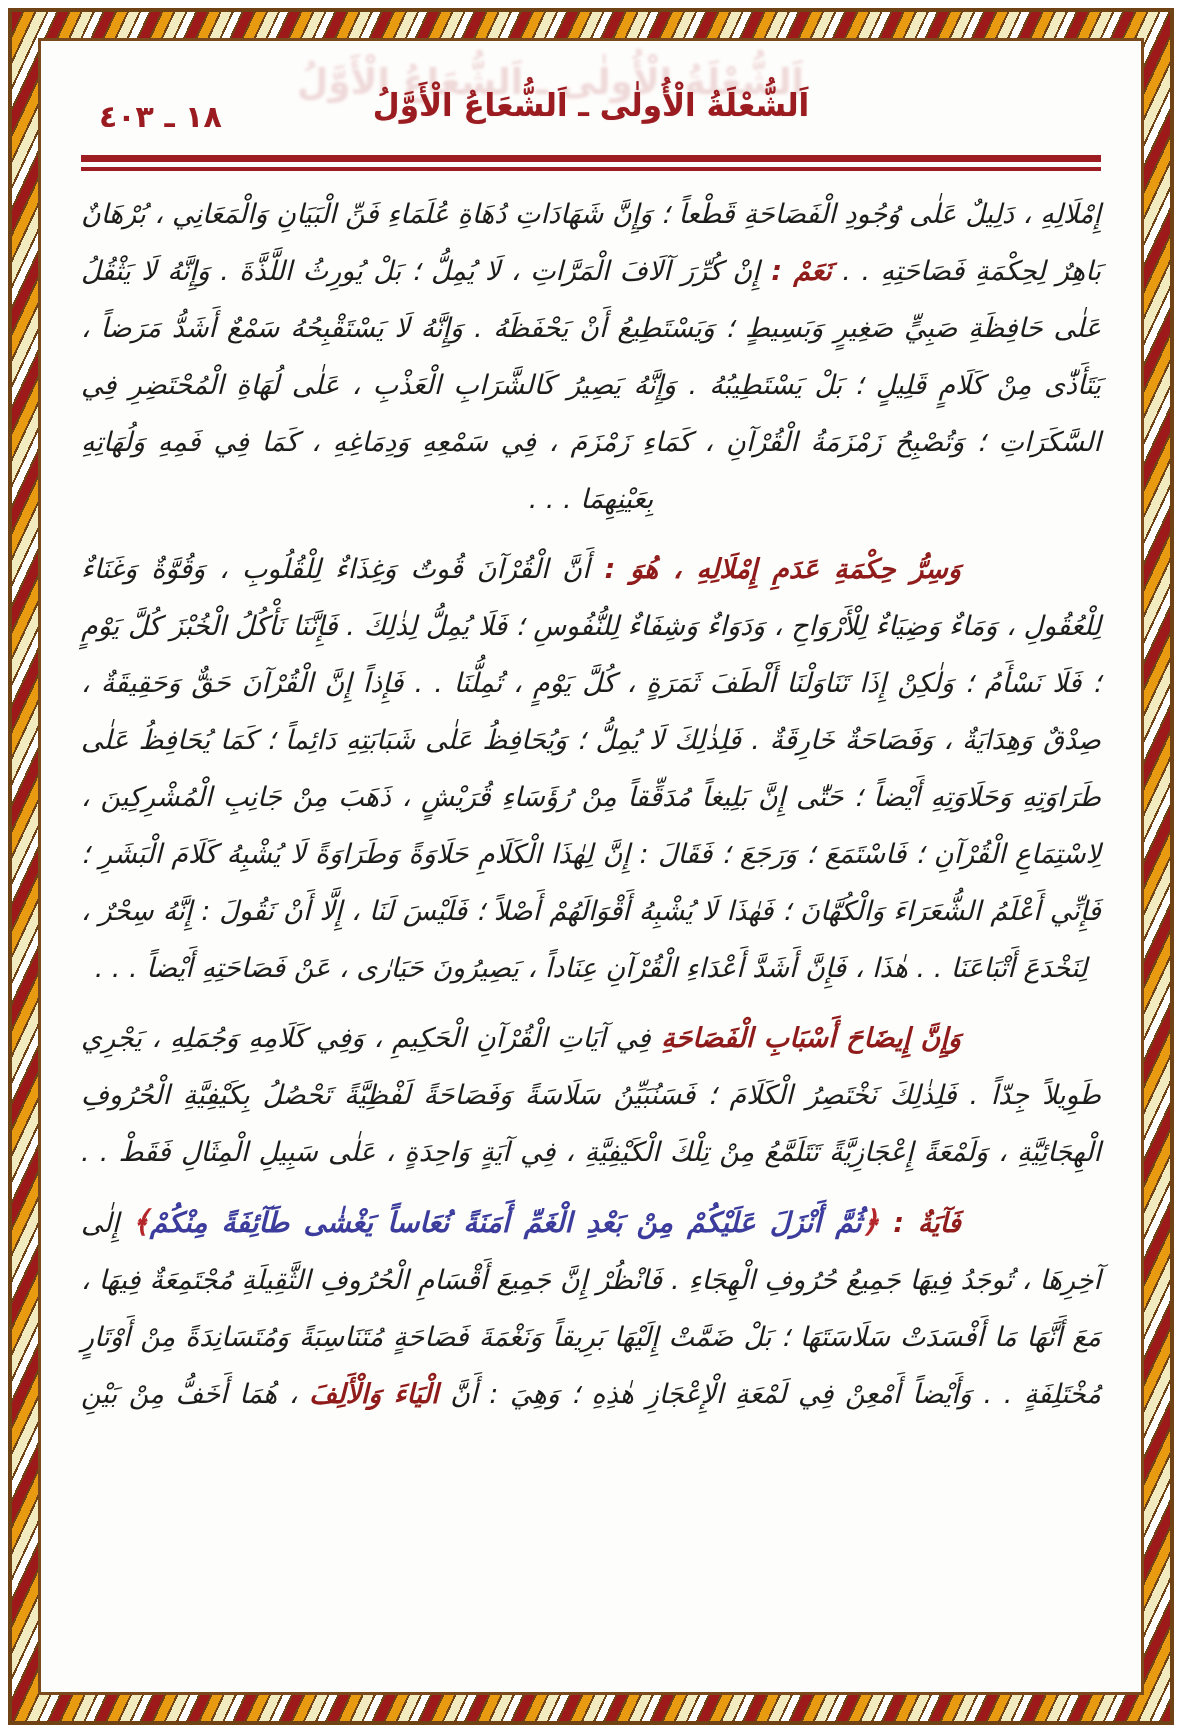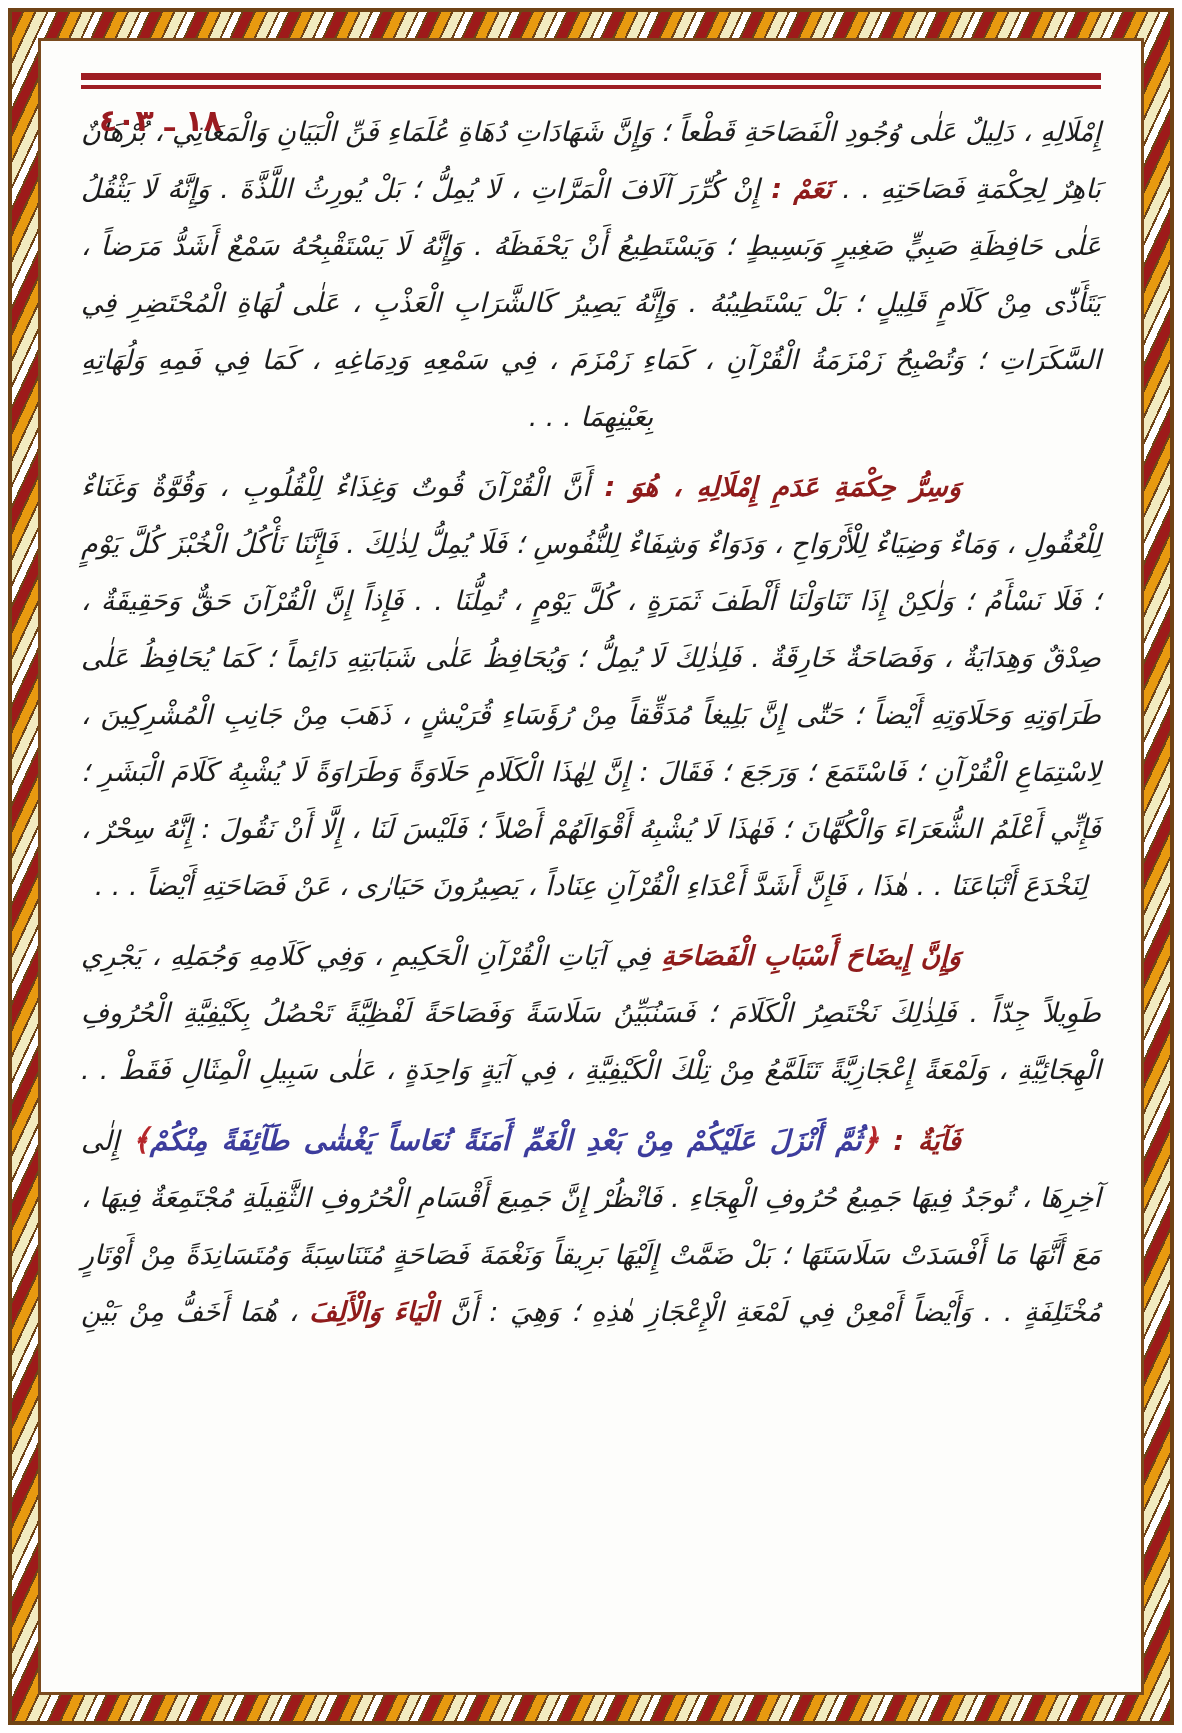--- a/index.html
+++ b/index.html
@@ -71,20 +71,24 @@
 </style>
 </head>
 <body>
 
 <div class="page">
   <div class="frame"></div>
   <div class="sheet">
 
     <header>
       <div class="page-num">١٨ ـ ٤٠٣</div>
+      <div class="title-wrap">
+        <span class="title-ghost">اَلشُّعْلَةُ الْأُولٰى ـ اَلشُّعَاعُ الْأَوَّلُ</span>
+        <h1 class="title">اَلشُّعْلَةُ الْأُولٰى ـ اَلشُّعَاعُ الْأَوَّلُ</h1>
+      </div>
       <div class="rule-thick"></div>
       <div class="rule-thin"></div>
     </header>
 
     <main class="body">
 
       <p class="para center-last"><span>إِمْلَالِهِ ، دَلِيلٌ عَلٰى وُجُودِ الْفَصَاحَةِ قَطْعاً ؛ وَإِنَّ شَهَادَاتِ دُهَاةِ عُلَمَاءِ فَنِّ الْبَيَانِ وَالْمَعَانِي ، بُرْهَانٌ بَاهِرٌ لِحِكْمَةِ فَصَاحَتِهِ . . </span><span class="red">نَعَمْ : </span><span>إِنْ كُرِّرَ آلَافَ الْمَرَّاتِ ، لَا يُمِلُّ ؛ بَلْ يُورِثُ اللَّذَّةَ . وَإِنَّهُ لَا يَثْقُلُ عَلٰى حَافِظَةِ صَبِيٍّ صَغِيرٍ وَبَسِيطٍ ؛ وَيَسْتَطِيعُ أَنْ يَحْفَظَهُ . وَإِنَّهُ لَا يَسْتَقْبِحُهُ سَمْعٌ أَشَدُّ مَرَضاً ، يَتَأَذّٰى مِنْ كَلَامٍ قَلِيلٍ ؛ بَلْ يَسْتَطِيبُهُ . وَإِنَّهُ يَصِيرُ كَالشَّرَابِ الْعَذْبِ ، عَلٰى لُهَاةِ الْمُحْتَضِرِ فِي السَّكَرَاتِ ؛ وَتُصْبِحُ زَمْزَمَةُ الْقُرْآنِ ، كَمَاءِ زَمْزَمَ ، فِي سَمْعِهِ وَدِمَاغِهِ ، كَمَا فِي فَمِهِ وَلُهَاتِهِ بِعَيْنِهِمَا . . .</span></p>
 
       <p class="para indent center-last"><span class="red">وَسِرُّ حِكْمَةِ عَدَمِ إِمْلَالِهِ ، هُوَ : </span><span>أَنَّ الْقُرْآنَ قُوتٌ وَغِذَاءٌ لِلْقُلُوبِ ، وَقُوَّةٌ وَغَنَاءٌ لِلْعُقُولِ ، وَمَاءٌ وَضِيَاءٌ لِلْأَرْوَاحِ ، وَدَوَاءٌ وَشِفَاءٌ لِلنُّفُوسِ ؛ فَلَا يُمِلُّ لِذٰلِكَ . فَإِنَّنَا نَأْكُلُ الْخُبْزَ كُلَّ يَوْمٍ ؛ فَلَا نَسْأَمُ ؛ وَلٰكِنْ إِذَا تَنَاوَلْنَا أَلْطَفَ ثَمَرَةٍ ، كُلَّ يَوْمٍ ، تُمِلُّنَا . . فَإِذاً إِنَّ الْقُرْآنَ حَقٌّ وَحَقِيقَةٌ ، صِدْقٌ وَهِدَايَةٌ ، وَفَصَاحَةٌ خَارِقَةٌ . فَلِذٰلِكَ لَا يُمِلُّ ؛ وَيُحَافِظُ عَلٰى شَبَابَتِهِ دَائِماً ؛ كَمَا يُحَافِظُ عَلٰى طَرَاوَتِهِ وَحَلَاوَتِهِ أَيْضاً ؛ حَتّٰى إِنَّ بَلِيغاً مُدَقِّقاً مِنْ رُؤَسَاءِ قُرَيْشٍ ، ذَهَبَ مِنْ جَانِبِ الْمُشْرِكِينَ ، لِاسْتِمَاعِ الْقُرْآنِ ؛ فَاسْتَمَعَ ؛ وَرَجَعَ ؛ فَقَالَ : إِنَّ لِهٰذَا الْكَلَامِ حَلَاوَةً وَطَرَاوَةً لَا يُشْبِهُ كَلَامَ الْبَشَرِ ؛ فَإِنِّي أَعْلَمُ الشُّعَرَاءَ وَالْكُهَّانَ ؛ فَهٰذَا لَا يُشْبِهُ أَقْوَالَهُمْ أَصْلاً ؛ فَلَيْسَ لَنَا ، إِلَّا أَنْ نَقُولَ : إِنَّهُ سِحْرٌ ، لِنَخْدَعَ أَتْبَاعَنَا . . هٰذَا ، فَإِنَّ أَشَدَّ أَعْدَاءِ الْقُرْآنِ عِنَاداً ، يَصِيرُونَ حَيَارٰى ، عَنْ فَصَاحَتِهِ أَيْضاً . . .</span></p>
 

